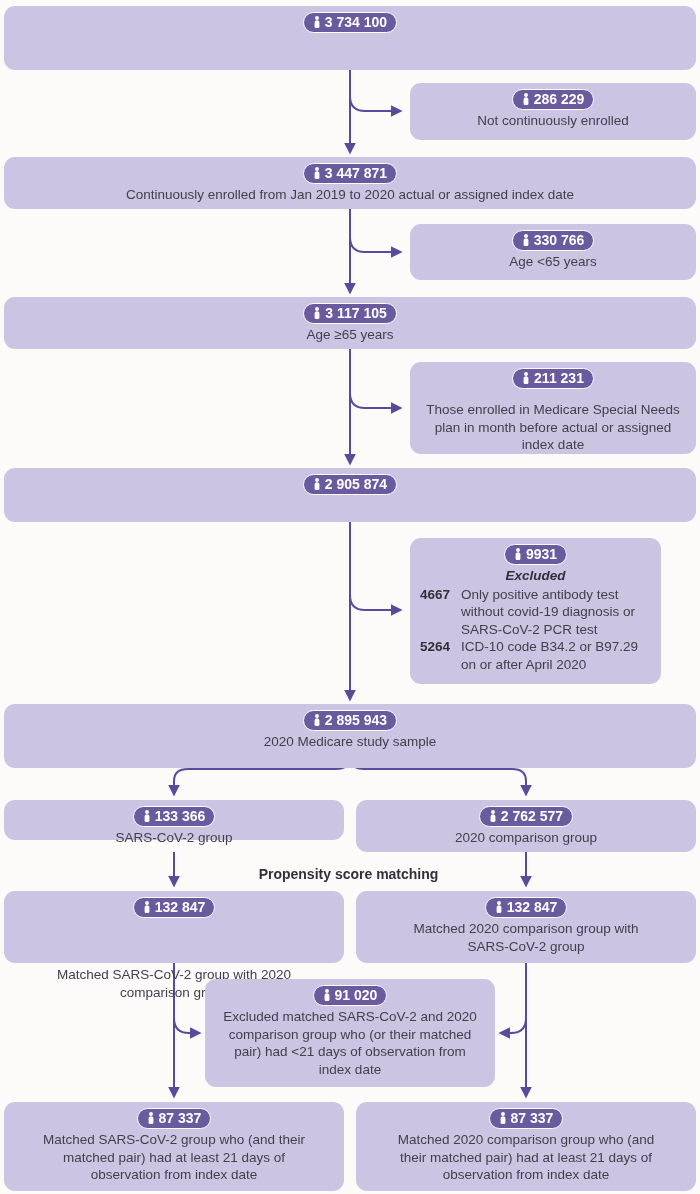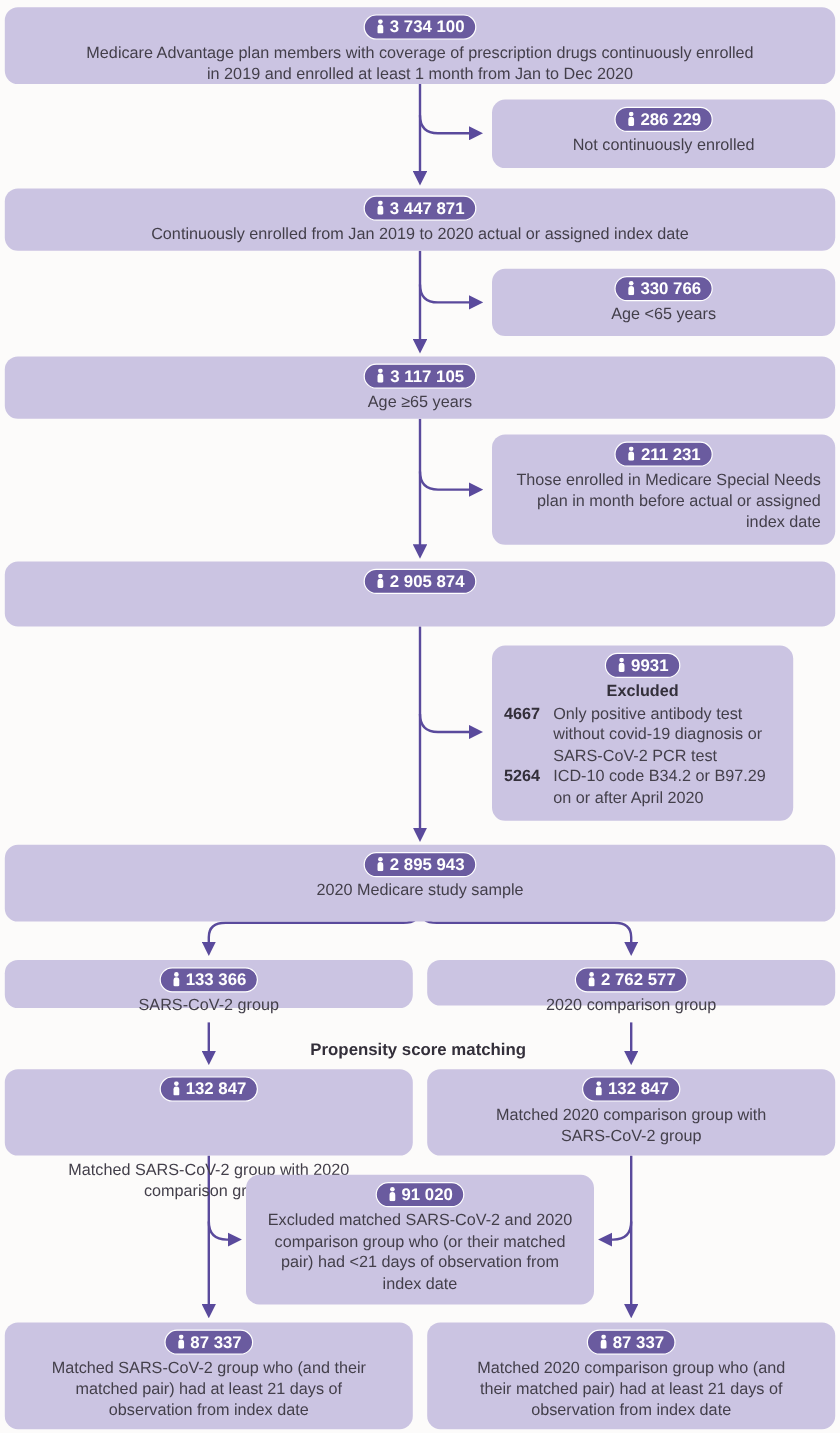--- a/index.html
+++ b/index.html
@@ -34,23 +34,23 @@
     background:var(--badge-fill);
     border:1.5px solid #ffffff;
     border-radius:12px;
     color:#fff;font-weight:bold;font-size:14px;line-height:1;
     padding:2px 9px 3px 9px;
     margin-bottom:2px;
     white-space:nowrap;
   }
   .badge svg{display:block;}
   .node-text{max-width:660px;}
-  .narrow .node-text{max-width:262px;text-align:right;}
+  .narrow .node-text{max-width:262px;}
   .w560{max-width:560px;}
-  .bold{font-weight:bold;color:var(--bold-text);}
+  .bold{font-weight:bold;color:var(--bold-text);font-style:italic;}
   .ex-list{width:100%;text-align:left;margin-top:1px;}
   .ex-item{display:flex;gap:7px;}
   .ex-num{font-weight:bold;color:var(--bold-text);flex:0 0 34px;text-align:left;}
   .ex-text{flex:1;}
   .psm{
     position:absolute;left:0;width:697px;top:866px;z-index:1;
     text-align:center;font-size:14px;font-weight:bold;color:var(--bold-text);
   }
 </style>
 </head>
@@ -81,21 +81,20 @@
 </svg>
 
 <div class="node" style="left:4px;top:6px;width:692px;height:64px;">
   <div class="badge">
       <svg width="8" height="12" viewBox="0 0 10 15" aria-hidden="true">
         <circle cx="5" cy="2.5" r="2.4" fill="#ffffff"></circle>
         <path d="M5,5.4 C7.1,5.4 8,6.6 8,8.5 L8,13.5 C8,14.3 7.4,15 6.6,15 L3.4,15 C2.6,15 2,14.3 2,13.5 L2,8.5 C2,6.6 2.9,5.4 5,5.4 Z" fill="#ffffff"></path>
       </svg>
       <span>3 734 100</span>
     </div>
-  <div class="node-text w560">Medicare Advantage plan members with coverage of prescription drugs continuously enrolled in 2019 and enrolled at least 1 month from Jan to Dec 2020</div>
 </div>
 
 <div class="node narrow" style="left:410px;top:83px;width:286px;height:57px;">
   <div class="badge">
       <svg width="8" height="12" viewBox="0 0 10 15" aria-hidden="true">
         <circle cx="5" cy="2.5" r="2.4" fill="#ffffff"></circle>
         <path d="M5,5.4 C7.1,5.4 8,6.6 8,8.5 L8,13.5 C8,14.3 7.4,15 6.6,15 L3.4,15 C2.6,15 2,14.3 2,13.5 L2,8.5 C2,6.6 2.9,5.4 5,5.4 Z" fill="#ffffff"></path>
       </svg>
       <span>286 229</span>
     </div>
@@ -128,21 +127,21 @@
   <div class="badge">
       <svg width="8" height="12" viewBox="0 0 10 15" aria-hidden="true">
         <circle cx="5" cy="2.5" r="2.4" fill="#ffffff"></circle>
         <path d="M5,5.4 C7.1,5.4 8,6.6 8,8.5 L8,13.5 C8,14.3 7.4,15 6.6,15 L3.4,15 C2.6,15 2,14.3 2,13.5 L2,8.5 C2,6.6 2.9,5.4 5,5.4 Z" fill="#ffffff"></path>
       </svg>
       <span>3 117 105</span>
     </div>
   <div class="node-text">Age ≥65 years</div>
 </div>
 
-<div class="node narrow" style="left:410px;top:362px;width:286px;height:92px;">
+<div class="node narrow" style="left:410px;top:362px;width:286px;height:92px;gap:10px;">
   <div class="badge">
       <svg width="8" height="12" viewBox="0 0 10 15" aria-hidden="true">
         <circle cx="5" cy="2.5" r="2.4" fill="#ffffff"></circle>
         <path d="M5,5.4 C7.1,5.4 8,6.6 8,8.5 L8,13.5 C8,14.3 7.4,15 6.6,15 L3.4,15 C2.6,15 2,14.3 2,13.5 L2,8.5 C2,6.6 2.9,5.4 5,5.4 Z" fill="#ffffff"></path>
       </svg>
       <span>211 231</span>
     </div>
   <div class="node-text">Those enrolled in Medicare Special Needs plan in month before actual or assigned index date</div>
 </div>
 
@@ -192,21 +191,21 @@
   <div class="badge">
       <svg width="8" height="12" viewBox="0 0 10 15" aria-hidden="true">
         <circle cx="5" cy="2.5" r="2.4" fill="#ffffff"></circle>
         <path d="M5,5.4 C7.1,5.4 8,6.6 8,8.5 L8,13.5 C8,14.3 7.4,15 6.6,15 L3.4,15 C2.6,15 2,14.3 2,13.5 L2,8.5 C2,6.6 2.9,5.4 5,5.4 Z" fill="#ffffff"></path>
       </svg>
       <span>133 366</span>
     </div>
   <div class="node-text">SARS-CoV-2 group</div>
 </div>
 
-<div class="node" style="left:356px;top:800px;width:340px;height:38px;align-items:center;">
+<div class="node" style="left:356px;top:800px;width:340px;height:52px;align-items:center;">
   <div class="badge">
       <svg width="8" height="12" viewBox="0 0 10 15" aria-hidden="true">
         <circle cx="5" cy="2.5" r="2.4" fill="#ffffff"></circle>
         <path d="M5,5.4 C7.1,5.4 8,6.6 8,8.5 L8,13.5 C8,14.3 7.4,15 6.6,15 L3.4,15 C2.6,15 2,14.3 2,13.5 L2,8.5 C2,6.6 2.9,5.4 5,5.4 Z" fill="#ffffff"></path>
       </svg>
       <span>2 762 577</span>
     </div>
   <div class="node-text">2020 comparison group</div>
 </div>
 

